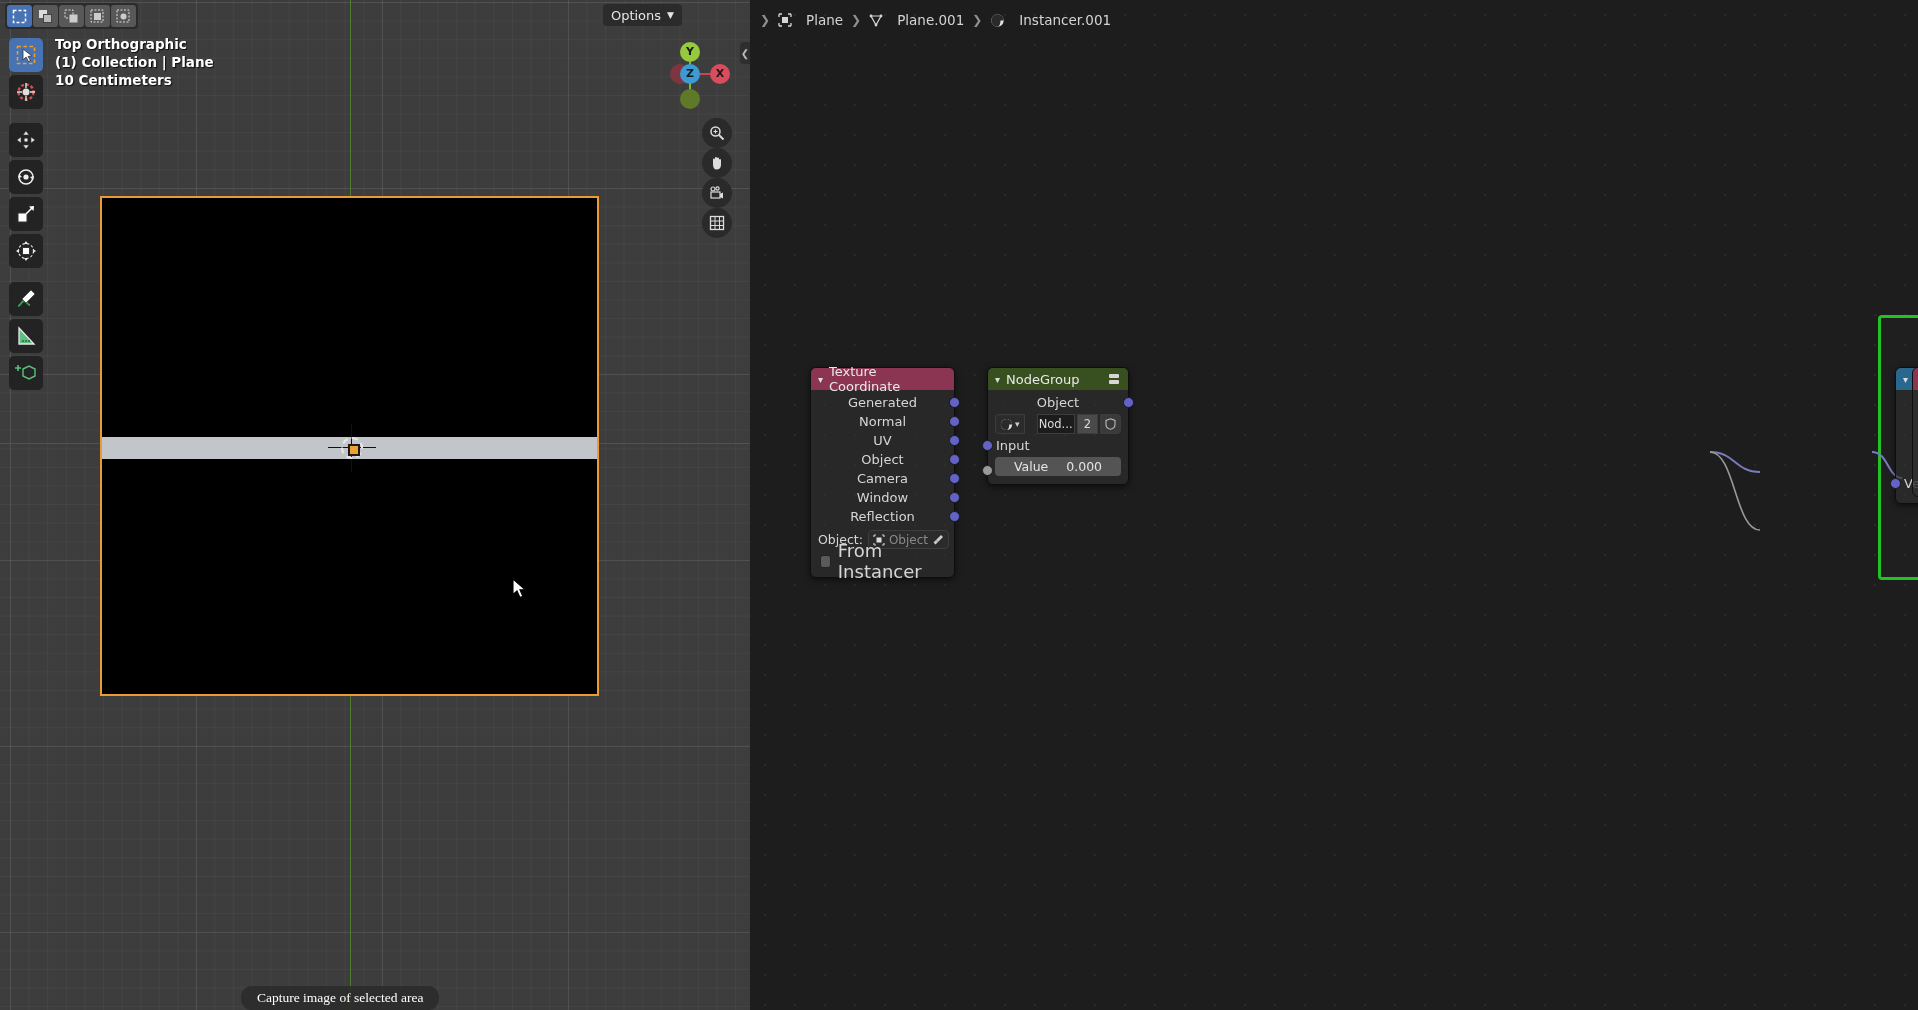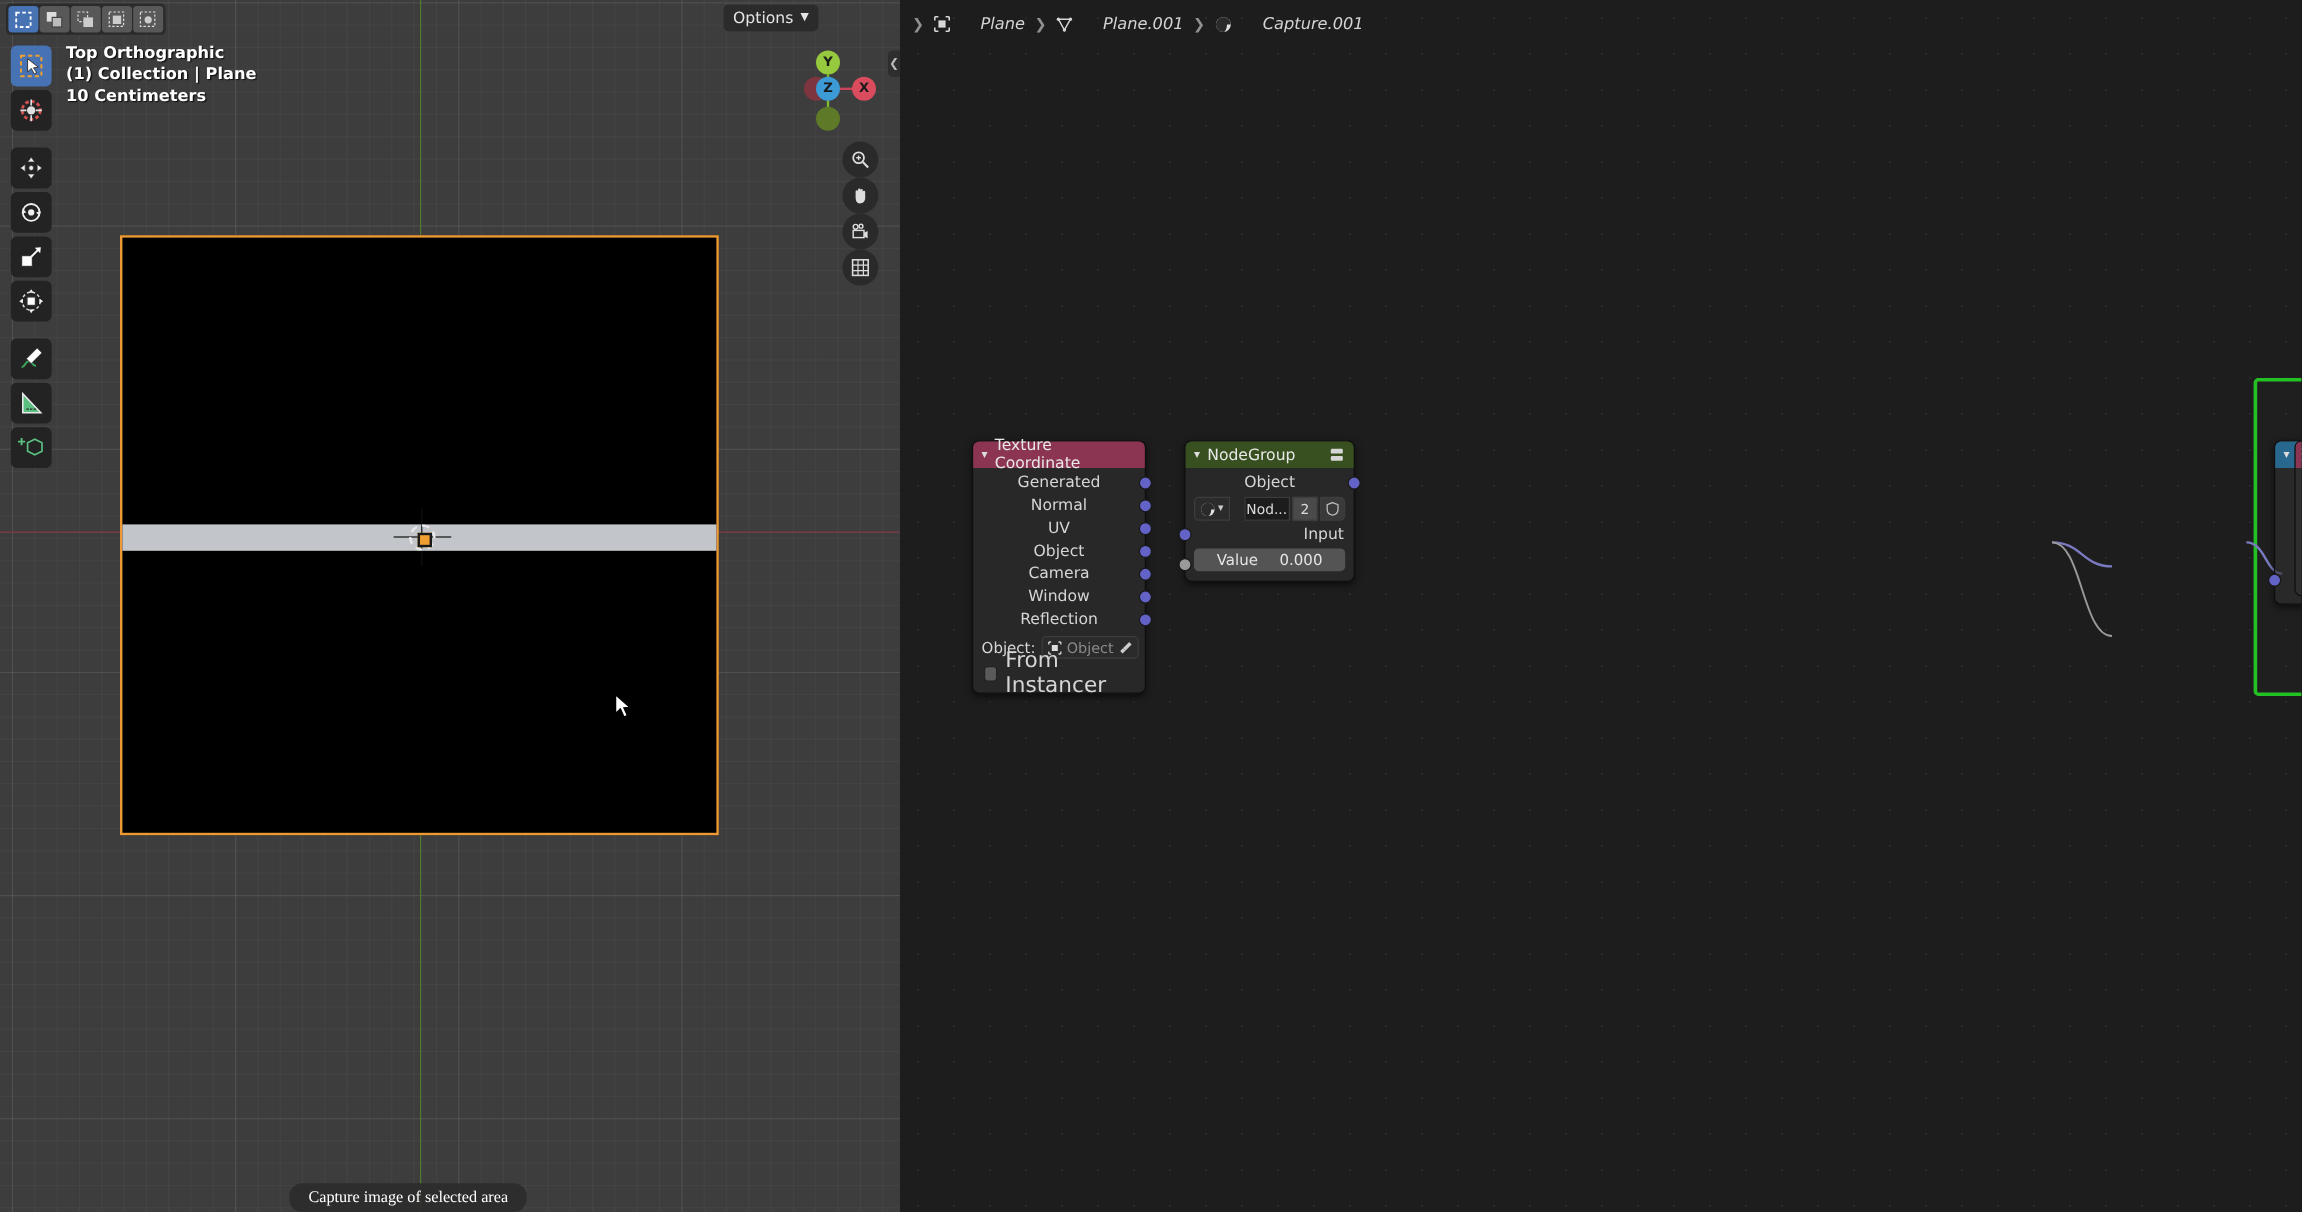--- a/index.html
+++ b/index.html
@@ -155,21 +155,21 @@
     background-size: 30px 30px;
   }
   #breadcrumb {
     position: absolute; left: 0; top: 0;
     height: 40px; width: 100%;
     display: flex; align-items: center; gap: 8px;
     padding-left: 10px;
     color: #d4d4d4; font-size: 13.5px;
   }
   .bc-sep { color: #909090; font-size: 12px; }
-  .bc-item { display: flex; align-items: center; gap: 25px; font-style: italic; }
+  .bc-item { display: flex; align-items: center; gap: 14px; }
 
   
   #node-frame {
     position: absolute; left: 1128px; top: 315px;
     width: 503px; height: 265px;
     border: 3px solid #24c124;
     border-radius: 4px;
     background: rgba(255,255,255,0.012);
   }
 
@@ -187,21 +187,21 @@
     height: 22px; border-radius: 5px 5px 0 0;
     display: flex; align-items: center; gap: 6px;
     padding: 0 7px;
     color: #e8e8e8; font-size: 13px;
   }
   .node-body { padding: 3px 0 6px; }
   .chev { font-size: 10px; color: #ddd; }
 
   .row {
     height: 19px; display: flex; align-items: center;
-    padding: 0 8px; color: #d6d6d6; position: relative; justify-content: flex-end;
+    padding: 0 8px; color: #d6d6d6; position: relative;
   }
   .row.out { justify-content: center; }
   .sock {
     position: absolute; width: 11px; height: 11px; border-radius: 50%;
     border: 1px solid #191919;
   }
   .sock.left { left: -6px; }
   .sock.right { right: -6px; }
   .s-vec { background: #6363c7; }
   .s-val { background: #9a9a9a; }
@@ -431,21 +431,21 @@
     </span>
     <span class="bc-sep">❯</span>
     <span class="bc-item">
       <span>
         <svg width="15" height="15" viewBox="0 0 15 15">
             <circle cx="7.5" cy="7.5" r="6.2" fill="#e2e2e2"></circle>
             <path d="M7.5 1.3a6.2 6.2 0 000 12.4 3 6.2 0 000-12.4z" fill="#2a2a2a"></path>
             <path d="M7.5 1.3a6.2 6.2 0 016.2 6.2H7.5z" fill="#2a2a2a"></path>
           </svg>
       </span>
-      <span>Capture.001</span>
+      <span>Instancer.001</span>
     </span>
   </div>
 
   <div id="node-frame"></div>
 
   <svg style="position:absolute;left:0;top:0;width:1168px;height:1010px;pointer-events:none;">
     <path d="M960 452 C 985 452, 985 472, 1010 472" stroke="#7a7ac0" stroke-width="2" fill="none"></path>
     <path d="M960 452 C 985 452, 985 530, 1010 530" stroke="#999" stroke-width="1.6" fill="none"></path>
     <path d="M1122 452 C 1138 452, 1138 478, 1152 478" stroke="#7a7ac0" stroke-width="2" fill="none"></path>
     <path d="M1287 428 C 1305 428, 1310 480, 1325 482" stroke="#bbb" stroke-width="2" fill="none"></path>

